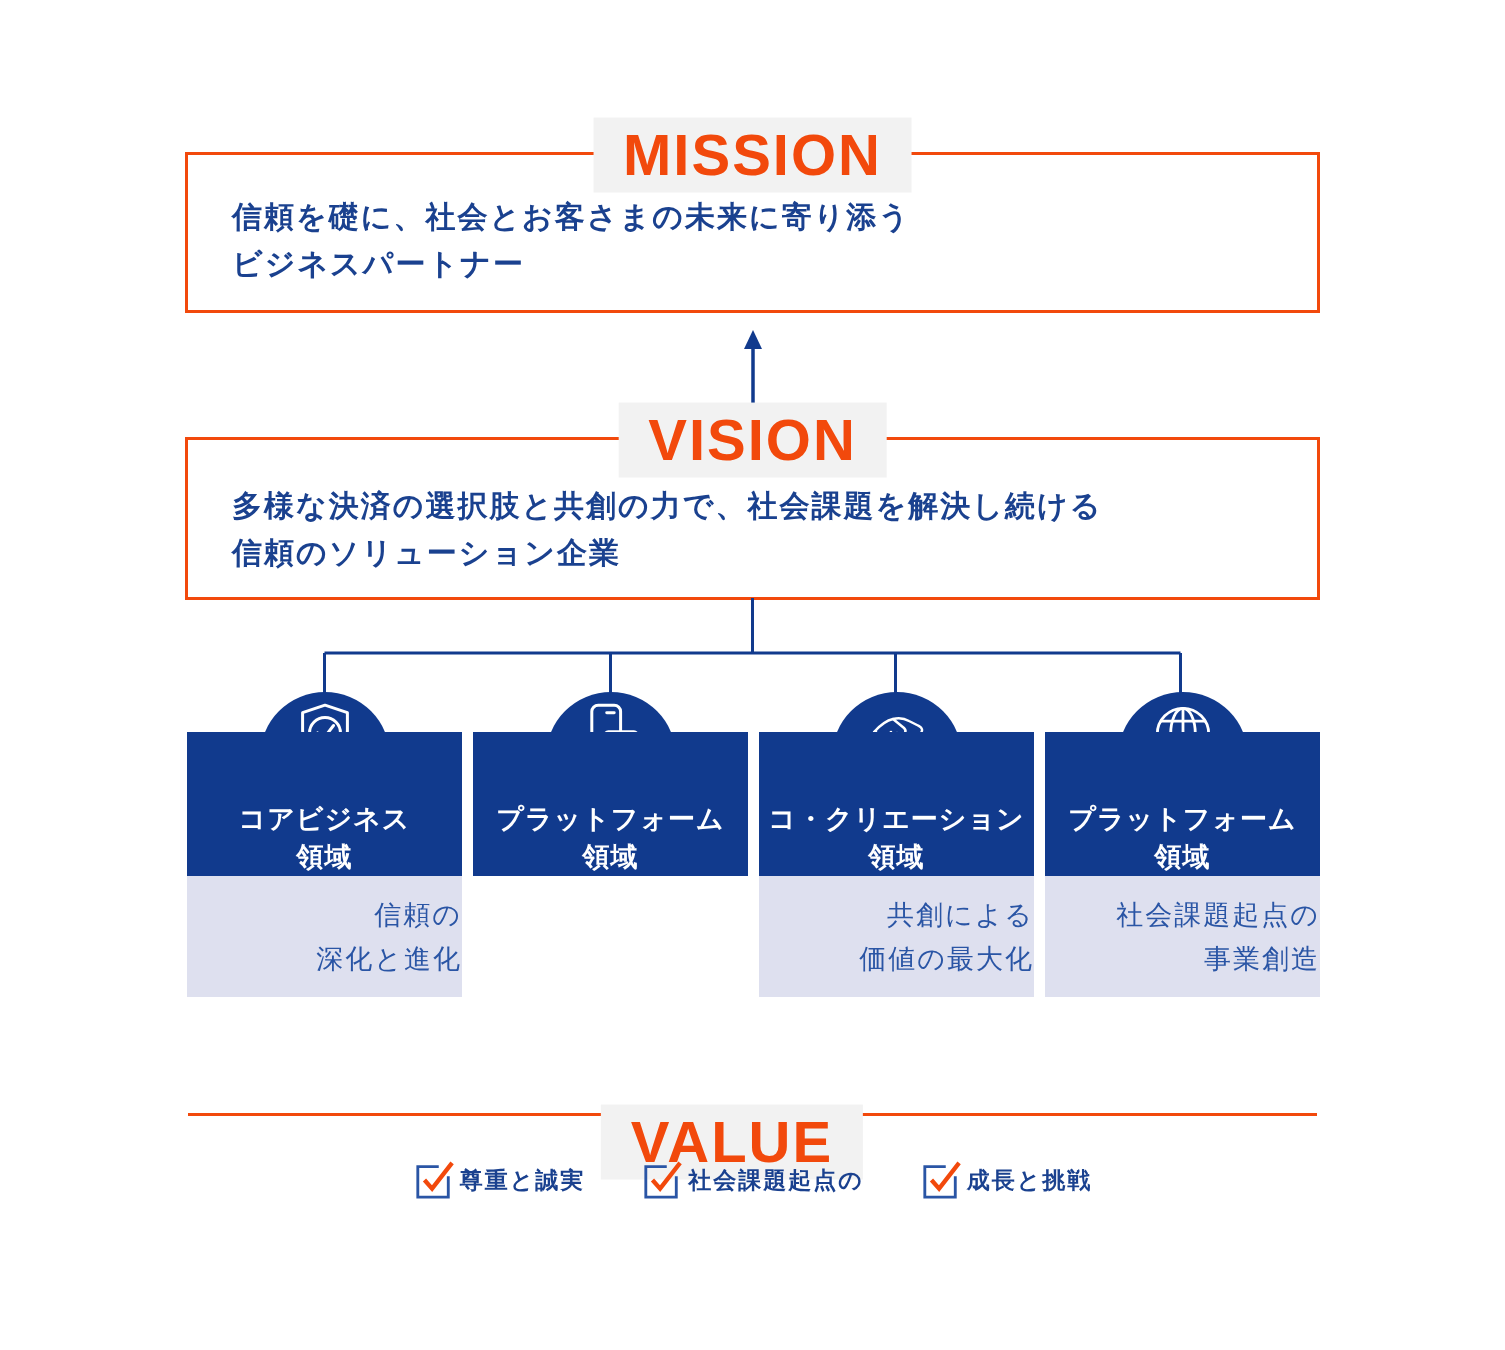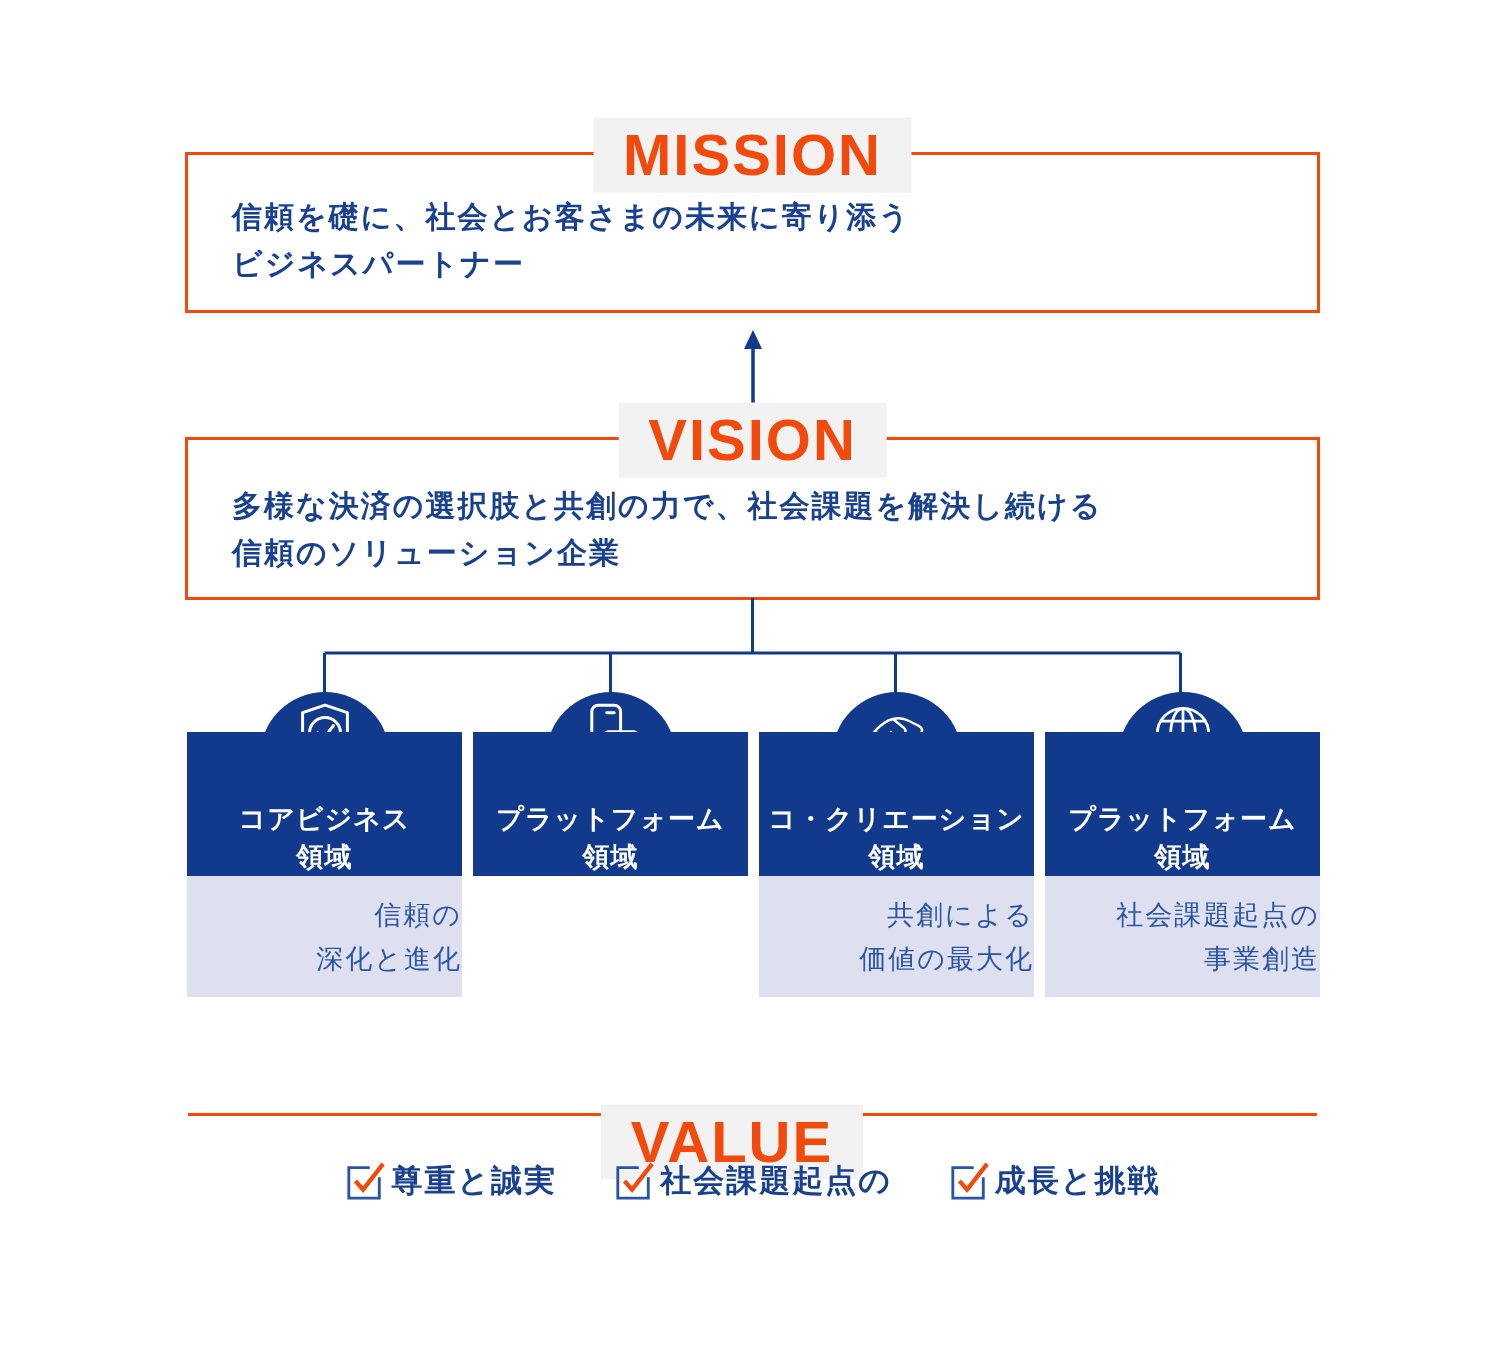--- a/index.html
+++ b/index.html
@@ -52,21 +52,21 @@
     color:var(--desc-blue);font-size:27px;line-height:44px;letter-spacing:2px;text-align:center;
   }
   .value-line{position:absolute;left:188px;top:1113px;width:1129px;height:3px;background:var(--orange);}
   .value-chip{position:absolute;left:732px;top:1114px;transform:translate(-50%,-50%);margin-top:28px;}
   .values{
     position:absolute;left:0;top:1160px;width:100%;
     display:flex;justify-content:center;align-items:center;gap:56px;
   }
   .value-item{
     display:flex;align-items:center;gap:5px;
-    color:var(--text-blue);font-size:31px;font-weight:bold;letter-spacing:2px;
+    color:var(--text-blue);font-size:23px;font-weight:bold;letter-spacing:2px;
   }
   .icon-stroke{stroke:#ffffff;stroke-width:2.8;fill:none;stroke-linecap:round;stroke-linejoin:round;}
 </style>
 </head>
 <body>
 
 <div class="stage">
 
   <div class="frame" id="mission-frame">
     <div class="chip chip-on-frame">MISSION</div>

